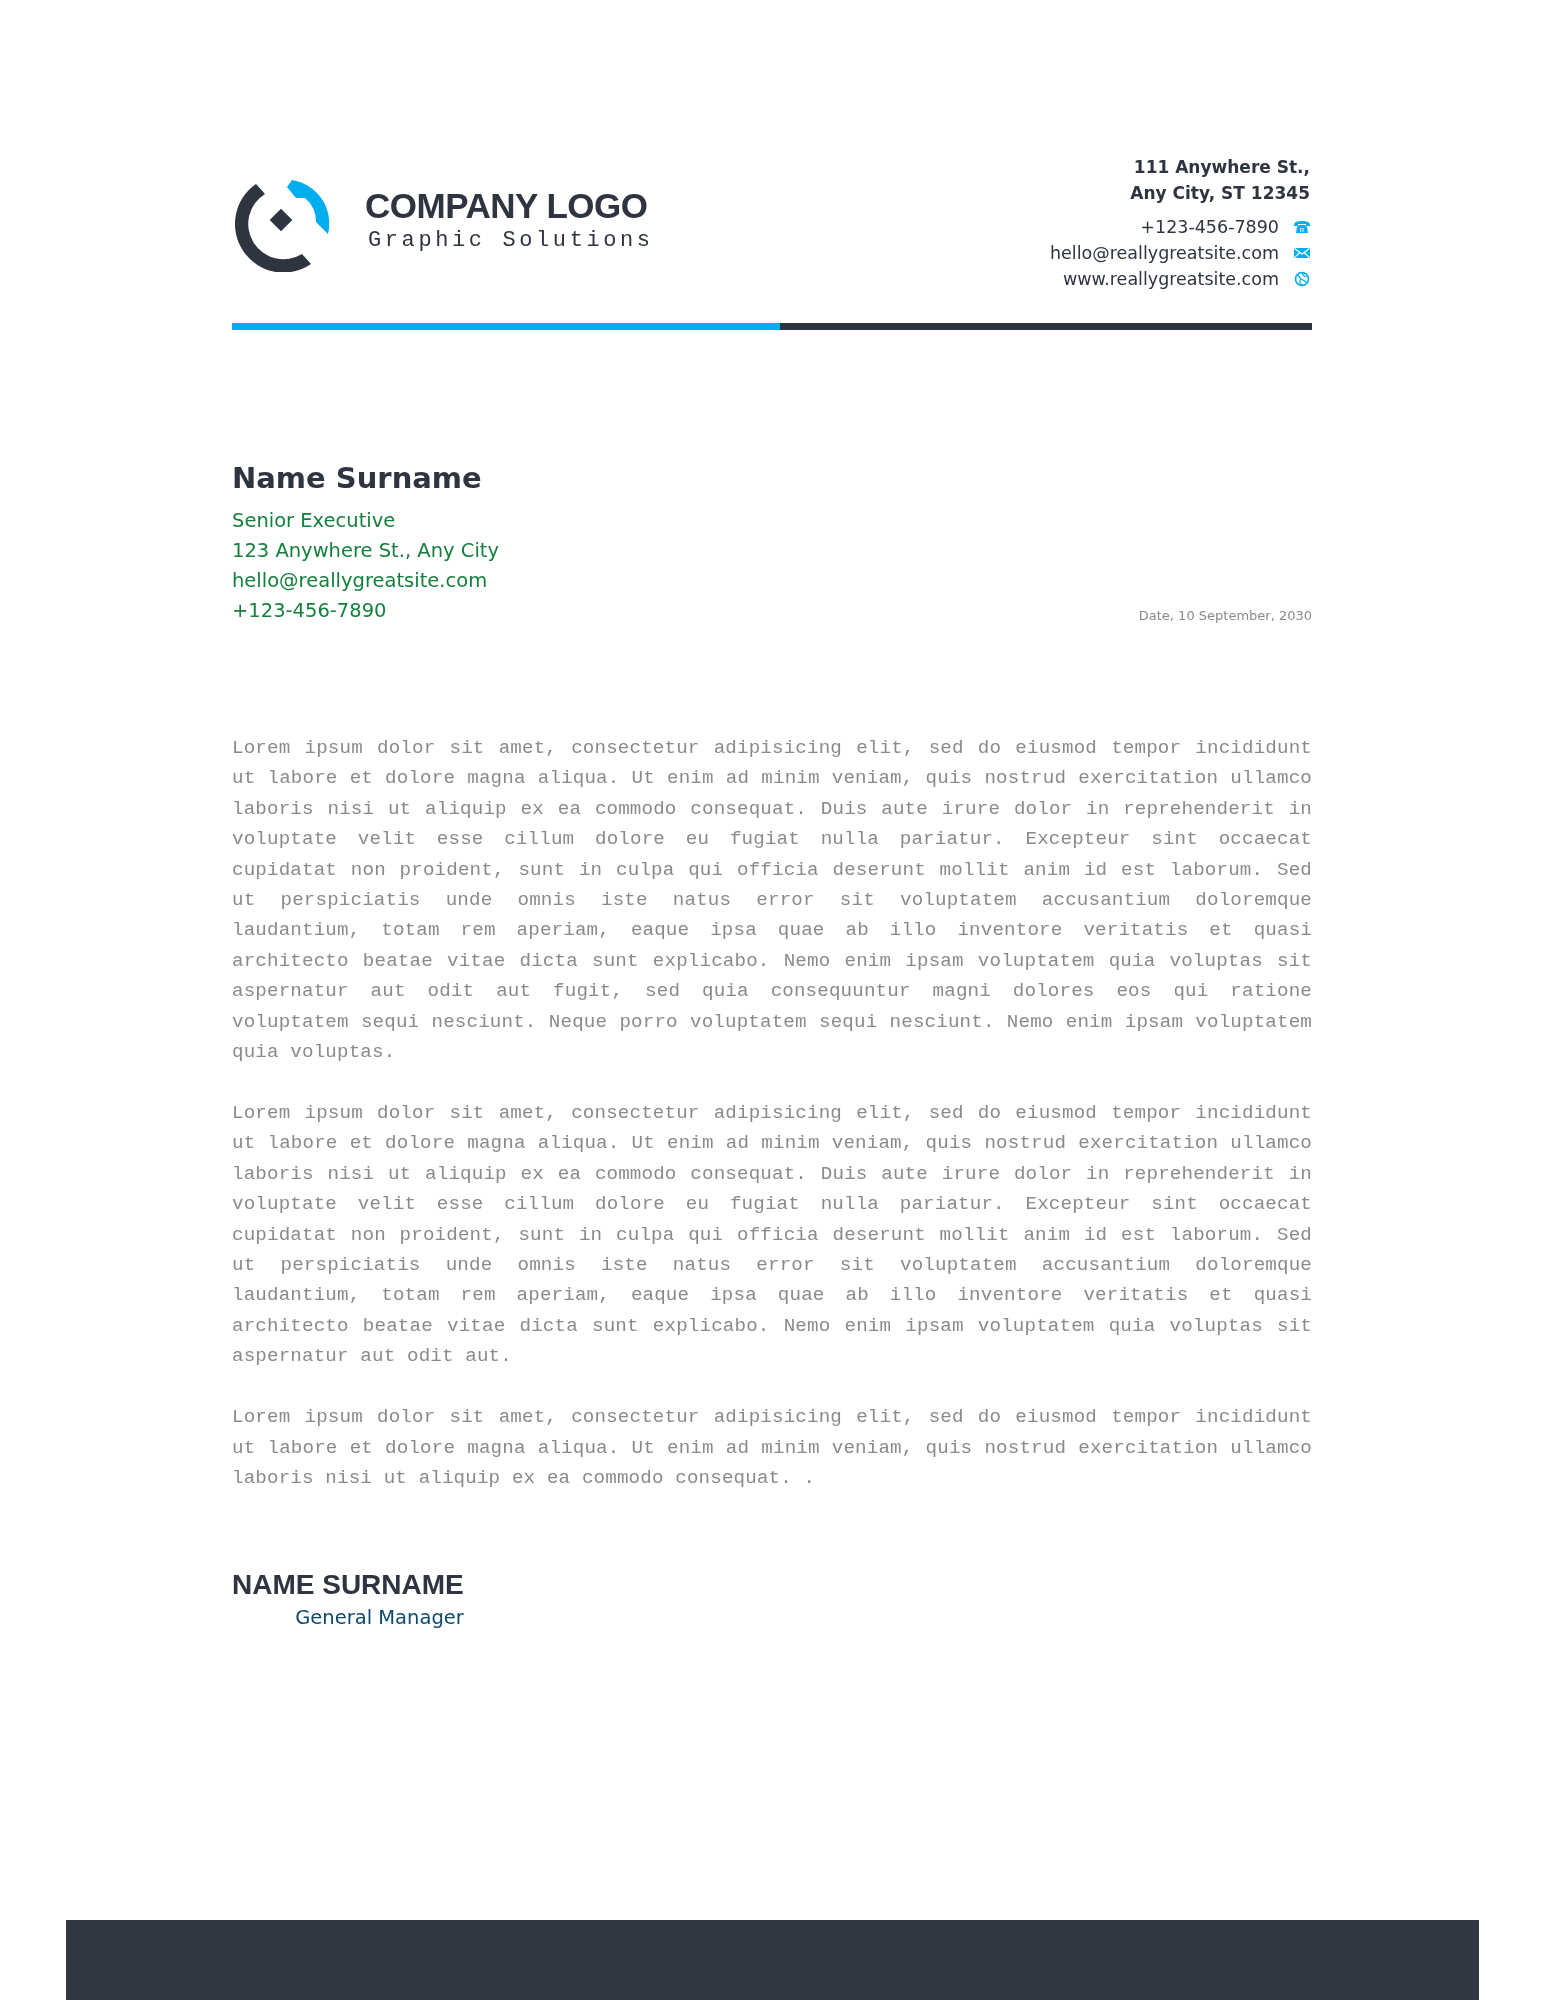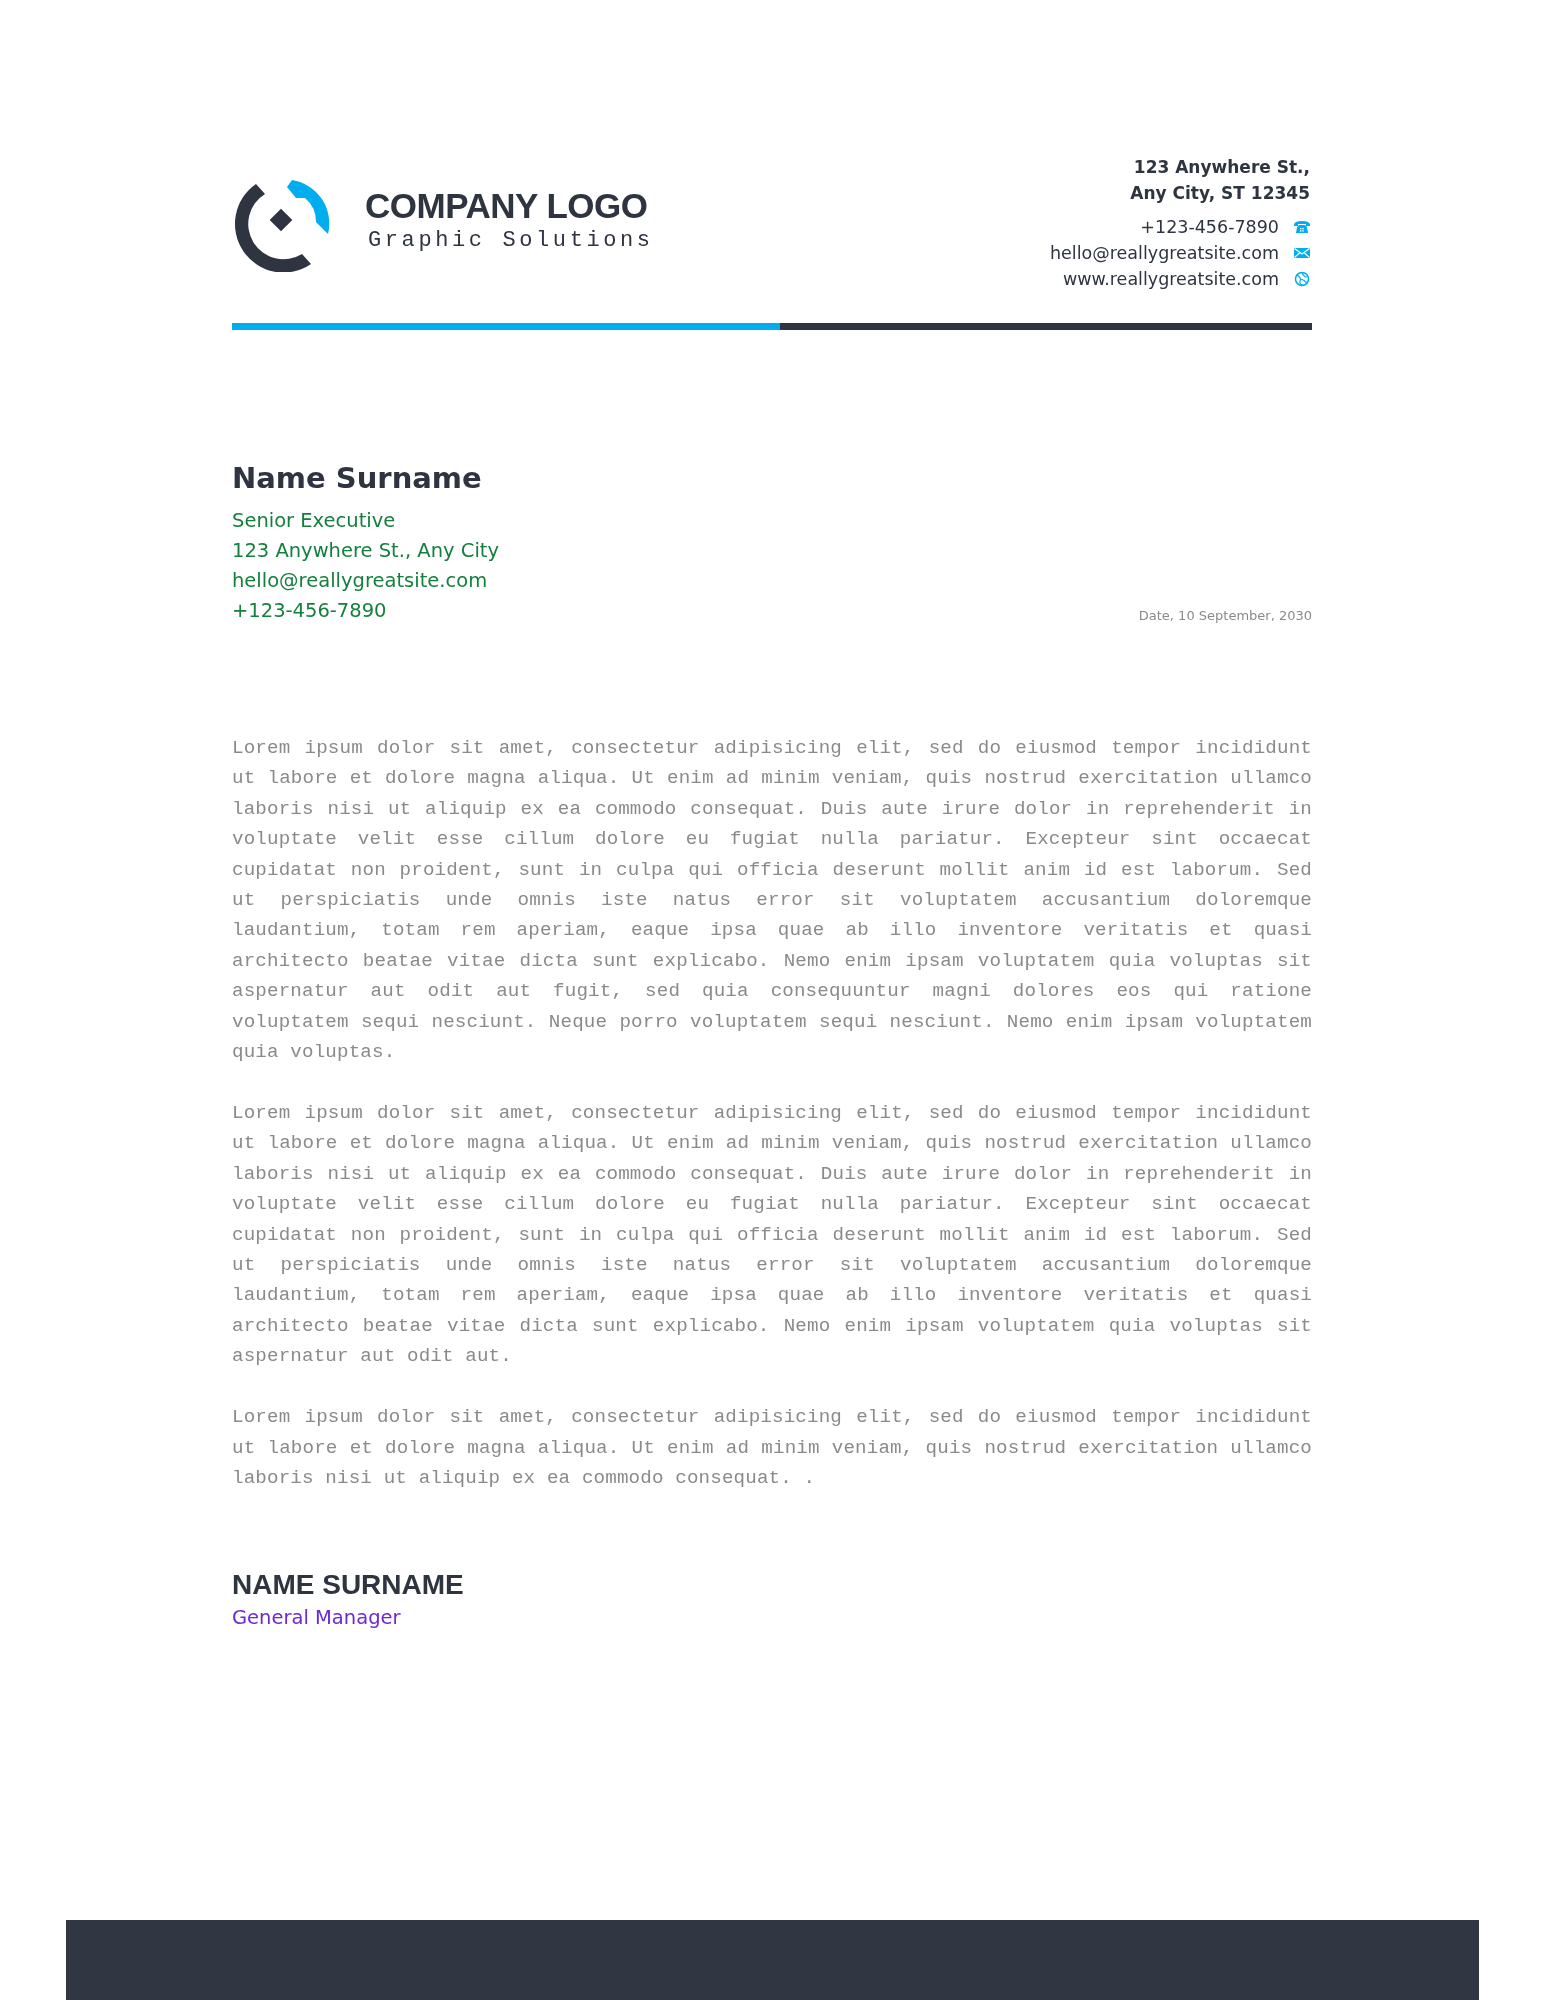--- a/index.html
+++ b/index.html
@@ -63,21 +63,21 @@
     line-height: 30.4px; text-align: justify; letter-spacing: 0.15px;
   }
 
   
   .signature { position: absolute; left: 232px; top: 1567px; }
   .signature .name {
     font-family: "Liberation Sans", sans-serif; font-weight: bold;
     font-size: 28px; color: #2e3440; line-height: 36px;
   }
   .signature .role {
-    font-family: "DejaVu Sans", sans-serif; font-size: 19.5px; color: #6d28d9; line-height: 30px;
+    font-family: "DejaVu Sans", sans-serif; font-size: 19.5px; color: #0c4a6e; line-height: 30px; text-align: right;
   }
 
   
   .footer-band {
     position: absolute; left: 66px; top: 1920px; width: 1413px; height: 80px;
     background: #303642;
   }
 </style>
 </head>
 <body>
@@ -90,21 +90,21 @@
 
     <path d="M 60 4 A 44 44 0 0 1 96 58 L 84 46 A 31 31 0 0 0 73 22 L 64 22 L 55 11 Z" fill="#00adee"></path>
 
     <rect x="41" y="36" width="16" height="16" fill="#2e3440" transform="rotate(45 49 44)"></rect>
   </svg>
 
   <div class="brand-title">COMPANY LOGO</div>
   <div class="brand-sub">Graphic Solutions</div>
 
   <div class="contact">
-    <div class="addr">123 Anywhere St.,</div>
+    <div class="addr">111 Anywhere St.,</div>
     <div class="addr">Any City, ST 12345</div>
     <div class="rows">
       <div class="row">
         <span class="txt">+123-456-7890</span>
         <svg class="ico" viewBox="0 0 18 16">
           <path d="M1 6 Q1 2 9 2 Q17 2 17 6 L17 7 L13 7 L13 5 L5 5 L5 7 L1 7 Z" fill="#00adee"></path>
           <path d="M4 8 L6 6 L12 6 L14 8 L15 14 L3 14 Z" fill="#00adee"></path>
           <rect x="7" y="9" width="1.4" height="1.4" fill="#fff"></rect>
             <rect x="9.3" y="9" width="1.4" height="1.4" fill="#fff"></rect>
           <rect x="7" y="11.2" width="1.4" height="1.4" fill="#fff"></rect>

